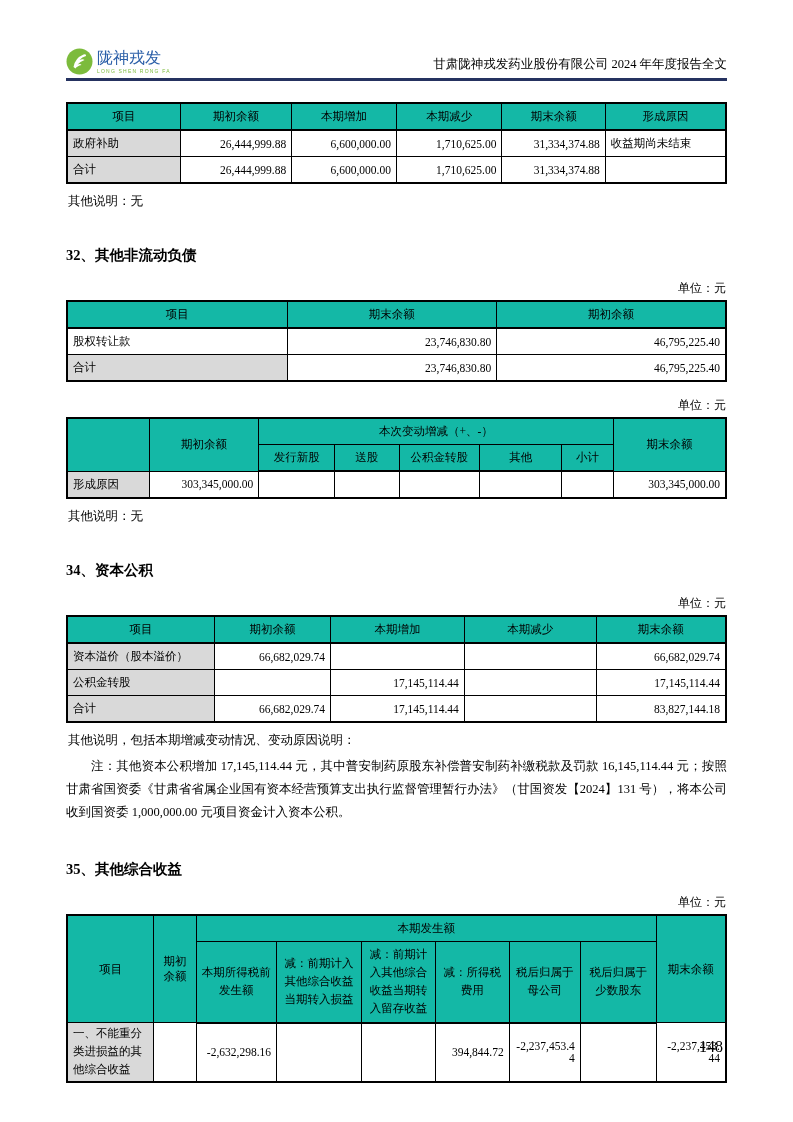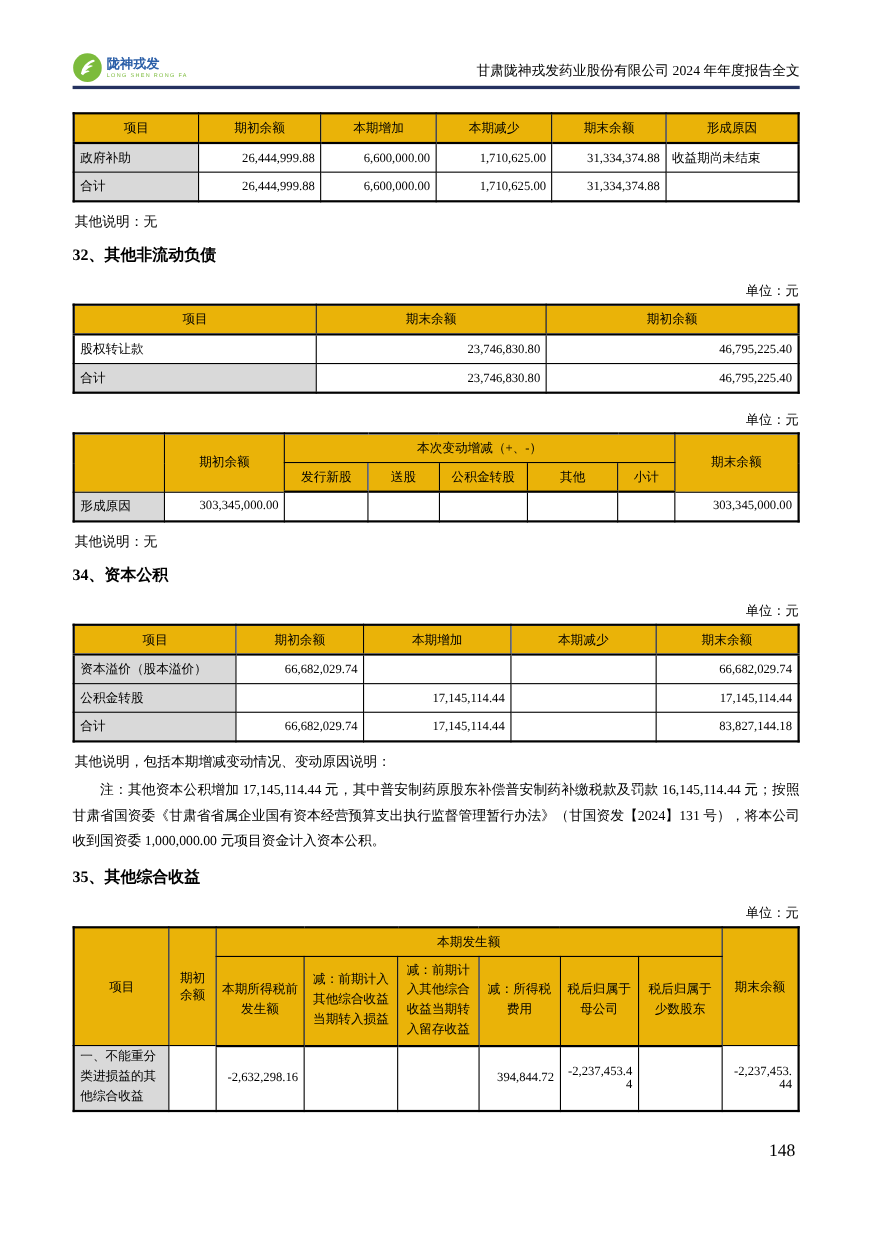--- a/index.html
+++ b/index.html
@@ -15,38 +15,38 @@
     overflow:hidden;
   }
   
   .hdr{
     display:flex;justify-content:space-between;align-items:flex-end;
     border-bottom:3px solid #253260;
     padding-bottom:3px;
   }
   .logo{display:flex;align-items:center;gap:4px;}
   .logo svg{display:block;}
-  .logo-txt .cn{font-size:12px;font-weight:bold;color:#2b5fa8;font-family:"Liberation Sans",sans-serif;line-height:1;}
+  .logo-txt .cn{font-size:16px;font-weight:normal;color:#2b5fa8;font-family:"Liberation Sans",sans-serif;line-height:1;}
   .logo-txt .en{font-size:5px;color:#7cbb3c;letter-spacing:1.2px;font-family:"Liberation Sans",sans-serif;margin-top:2px;}
   .rpt-title{font-size:12.5px;padding-bottom:2px;}
   
-  .sec-h{font-size:14.5px;font-weight:bold;margin:12px 0 0 0;}
+  .sec-h{font-size:14.5px;font-weight:bold;margin:36px 0 0 0;}
   .unit{font-size:12px;text-align:right;margin:15px 1px 3px 0;}
   .note{font-size:12.5px;margin:9px 0 0 2px;}
   .para{font-size:12.5px;line-height:1.85;text-align:justify;text-indent:2em;margin:6px 0 0 0;}
   
   table.tbl{width:100%;border-collapse:collapse;table-layout:fixed;border:2px solid #000;}
   .tbl th,.tbl td{
     border:1px solid #000;
     font-size:11.5px;font-weight:normal;
     padding:2px 5px;height:21px;
     vertical-align:middle;
     overflow:hidden;
   }
-  .hd{background:#eab308;text-align:center;}
+  .hd{background:#14b8a6;text-align:center;}
   .hb th,.hb td{border-bottom:2px solid #000;}
   .g{background:#d9d9d9;text-align:left;}
   .num{text-align:right;}
   .wrap{overflow-wrap:anywhere;word-break:break-all;}
   .tall th{height:auto;padding:4px 3px;line-height:1.55;}
   .tall-td{height:86px;padding:4px 3px;line-height:1.55;}
   .pageno{position:absolute;top:1038px;right:70px;font-size:16px;}
 </style>
 </head>
 <body>

